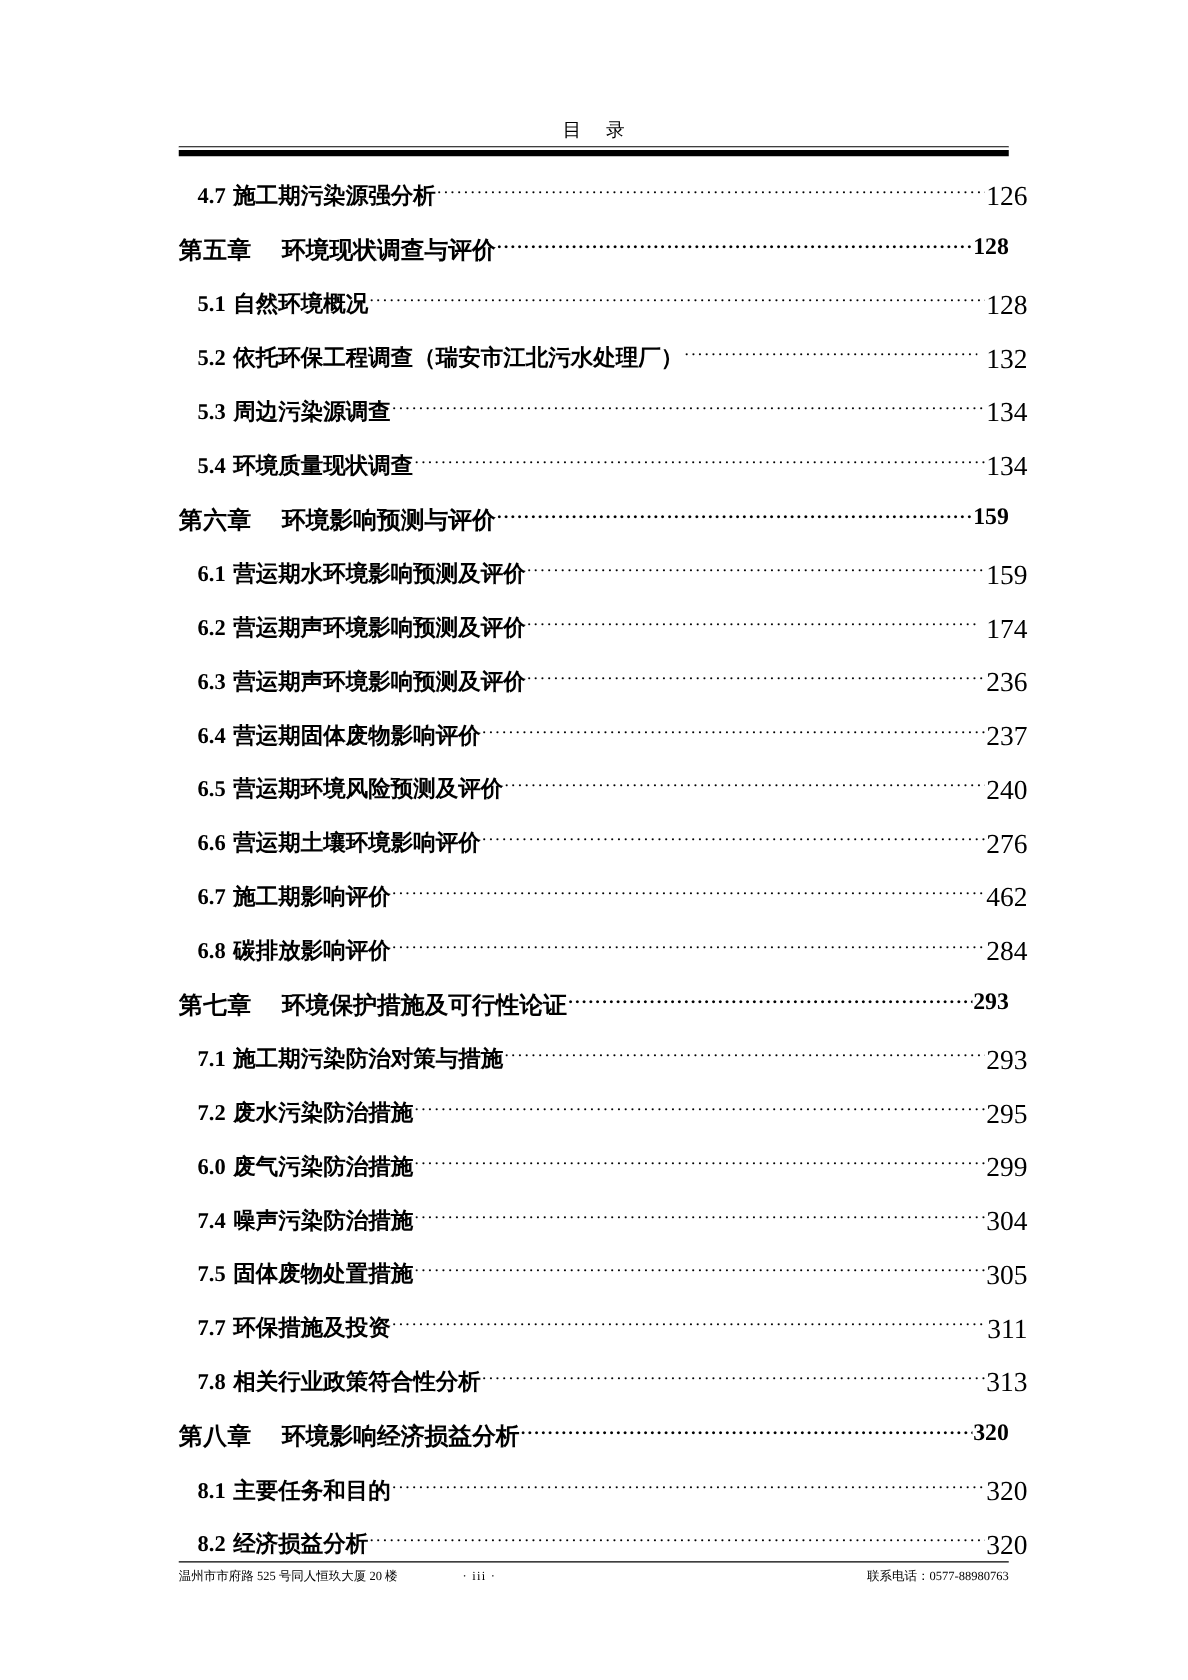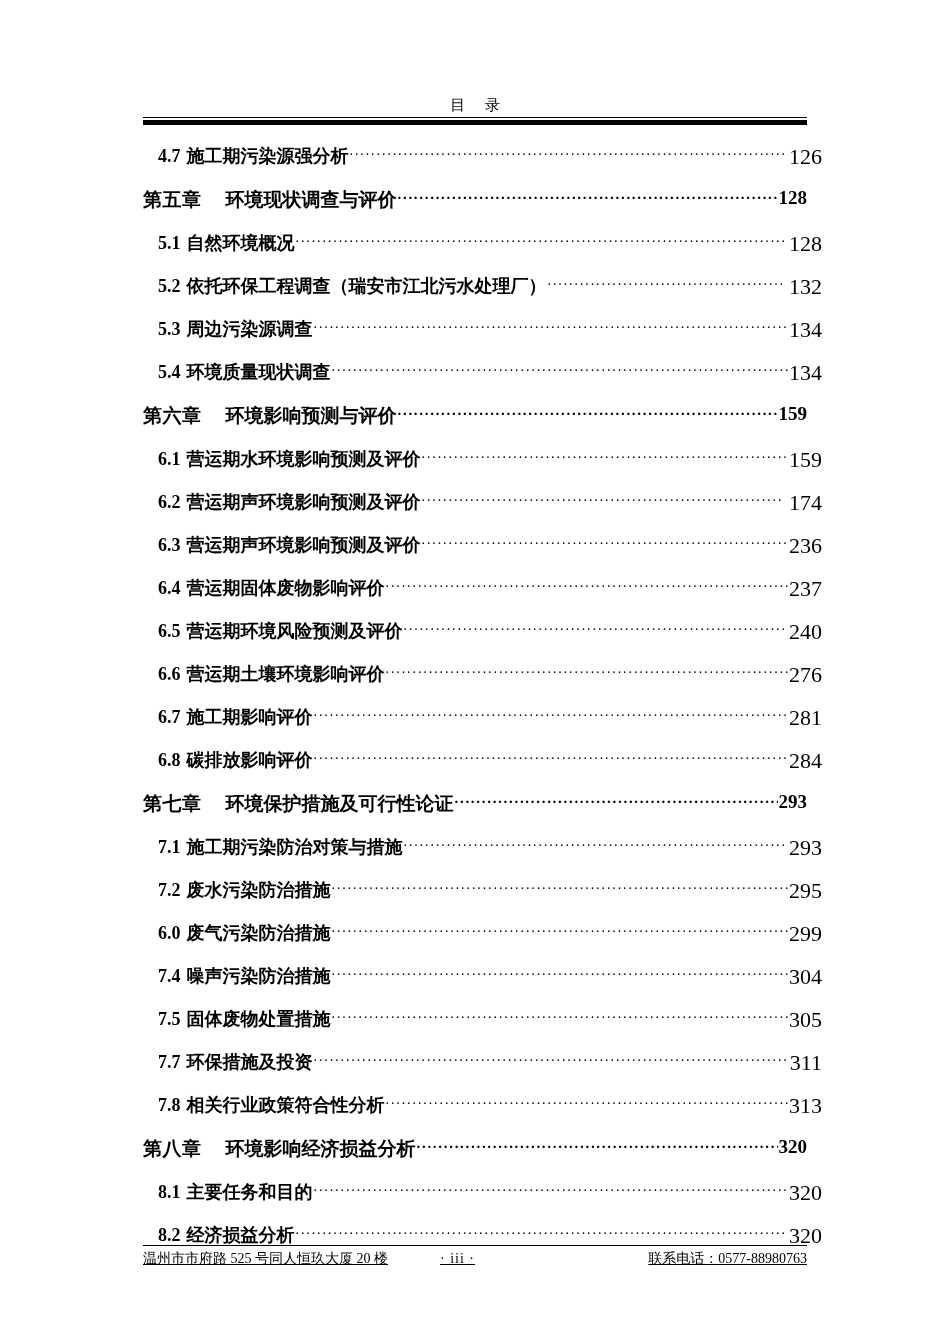--- a/index.html
+++ b/index.html
@@ -152,23 +152,22 @@
   .footer-rule {
     height: 1px;
     background: #000;
     width: 100%;
   }
   .footer-row {
     display: flex;
     align-items: baseline;
     justify-content: space-between;
     margin-top: 4px;
-    font-size: 14px;
+    font-size: 10px;
     font-weight: normal;
-    text-decoration: underline;
   }
   .footer-left { flex: 0 0 auto; }
   .footer-center {
     flex: 0 0 auto;
     margin-left: 52px;
     margin-right: auto;
     letter-spacing: 1px;
   }
   .footer-right { flex: 0 0 auto; }
 </style>
@@ -248,21 +247,21 @@
         <span class="toc-page">240</span>
       </div>
       <div class="toc-entry level-section">
         <span class="toc-label"><span class="num">6.6</span><span class="gap"></span><span class="title">营运期土壤环境影响评价</span></span>
         <span class="toc-dots"></span>
         <span class="toc-page">276</span>
       </div>
       <div class="toc-entry level-section">
         <span class="toc-label"><span class="num">6.7</span><span class="gap"></span><span class="title">施工期影响评价</span></span>
         <span class="toc-dots"></span>
-        <span class="toc-page">281</span>
+        <span class="toc-page">462</span>
       </div>
       <div class="toc-entry level-section">
         <span class="toc-label"><span class="num">6.8</span><span class="gap"></span><span class="title">碳排放影响评价</span></span>
         <span class="toc-dots"></span>
         <span class="toc-page">284</span>
       </div>
       <div class="toc-entry level-chapter">
         <span class="toc-label"><span class="num">第七章</span><span class="gap"></span><span class="title">环境保护措施及可行性论证</span></span>
         <span class="toc-dots"></span>
         <span class="toc-page">293</span>

